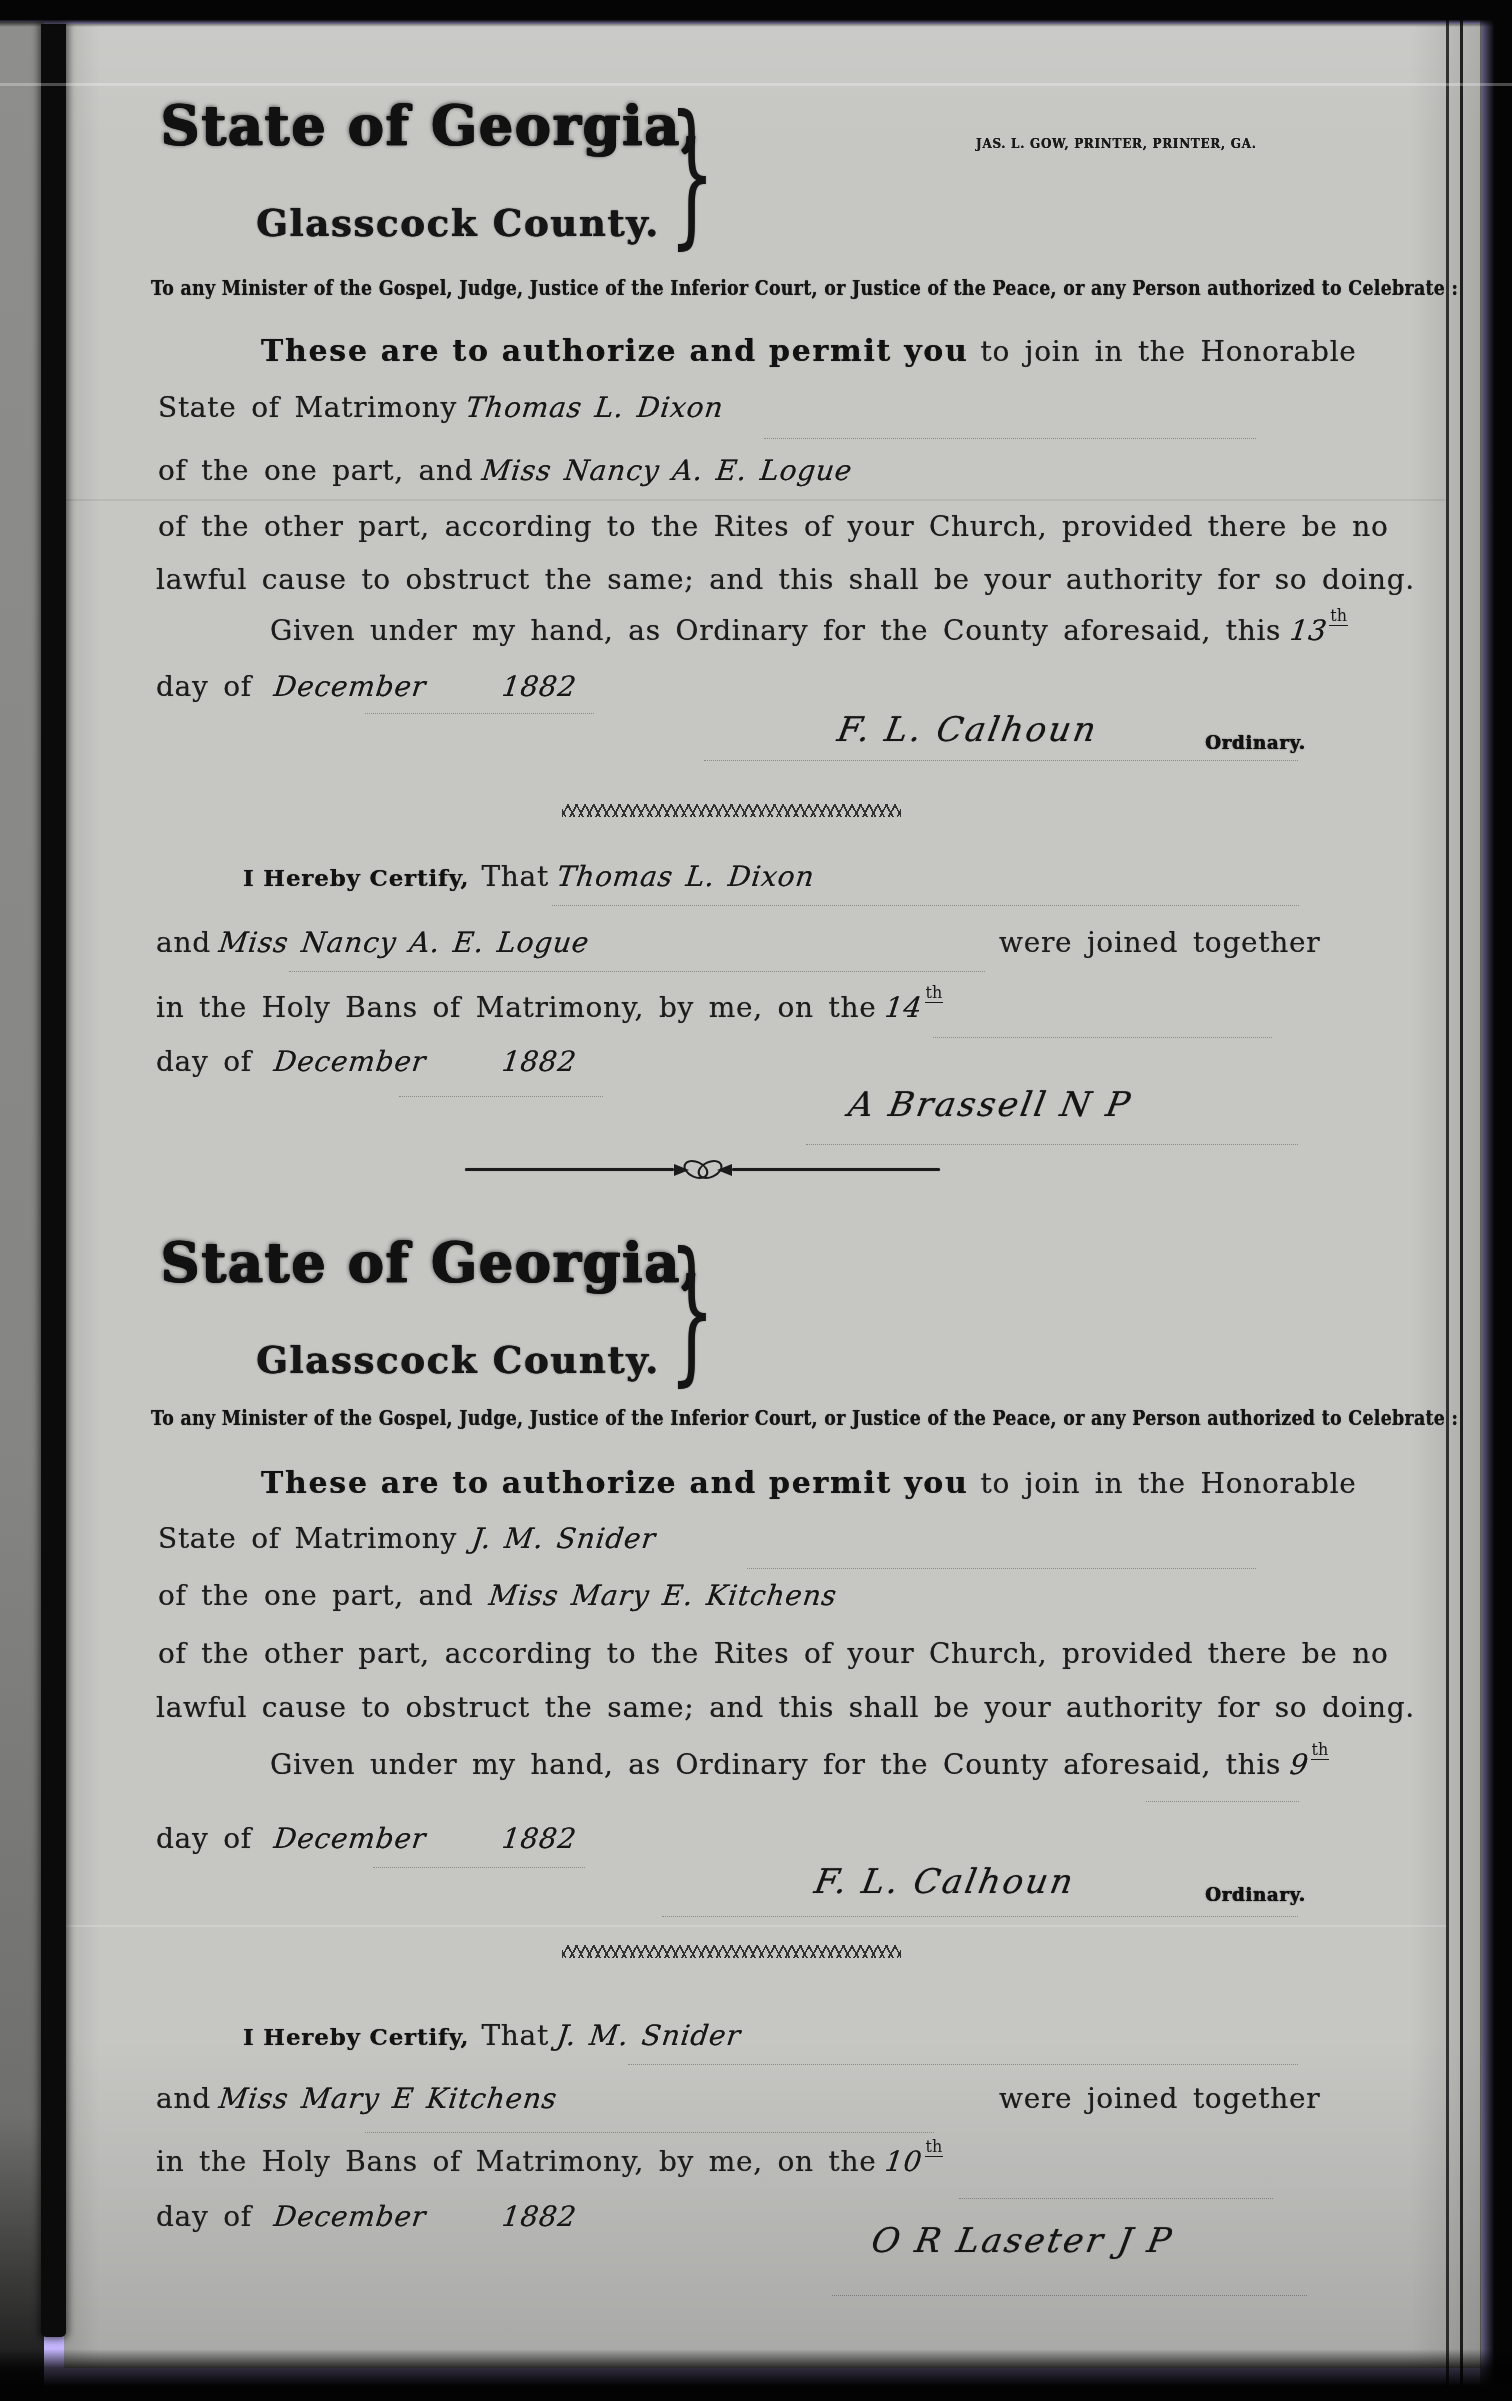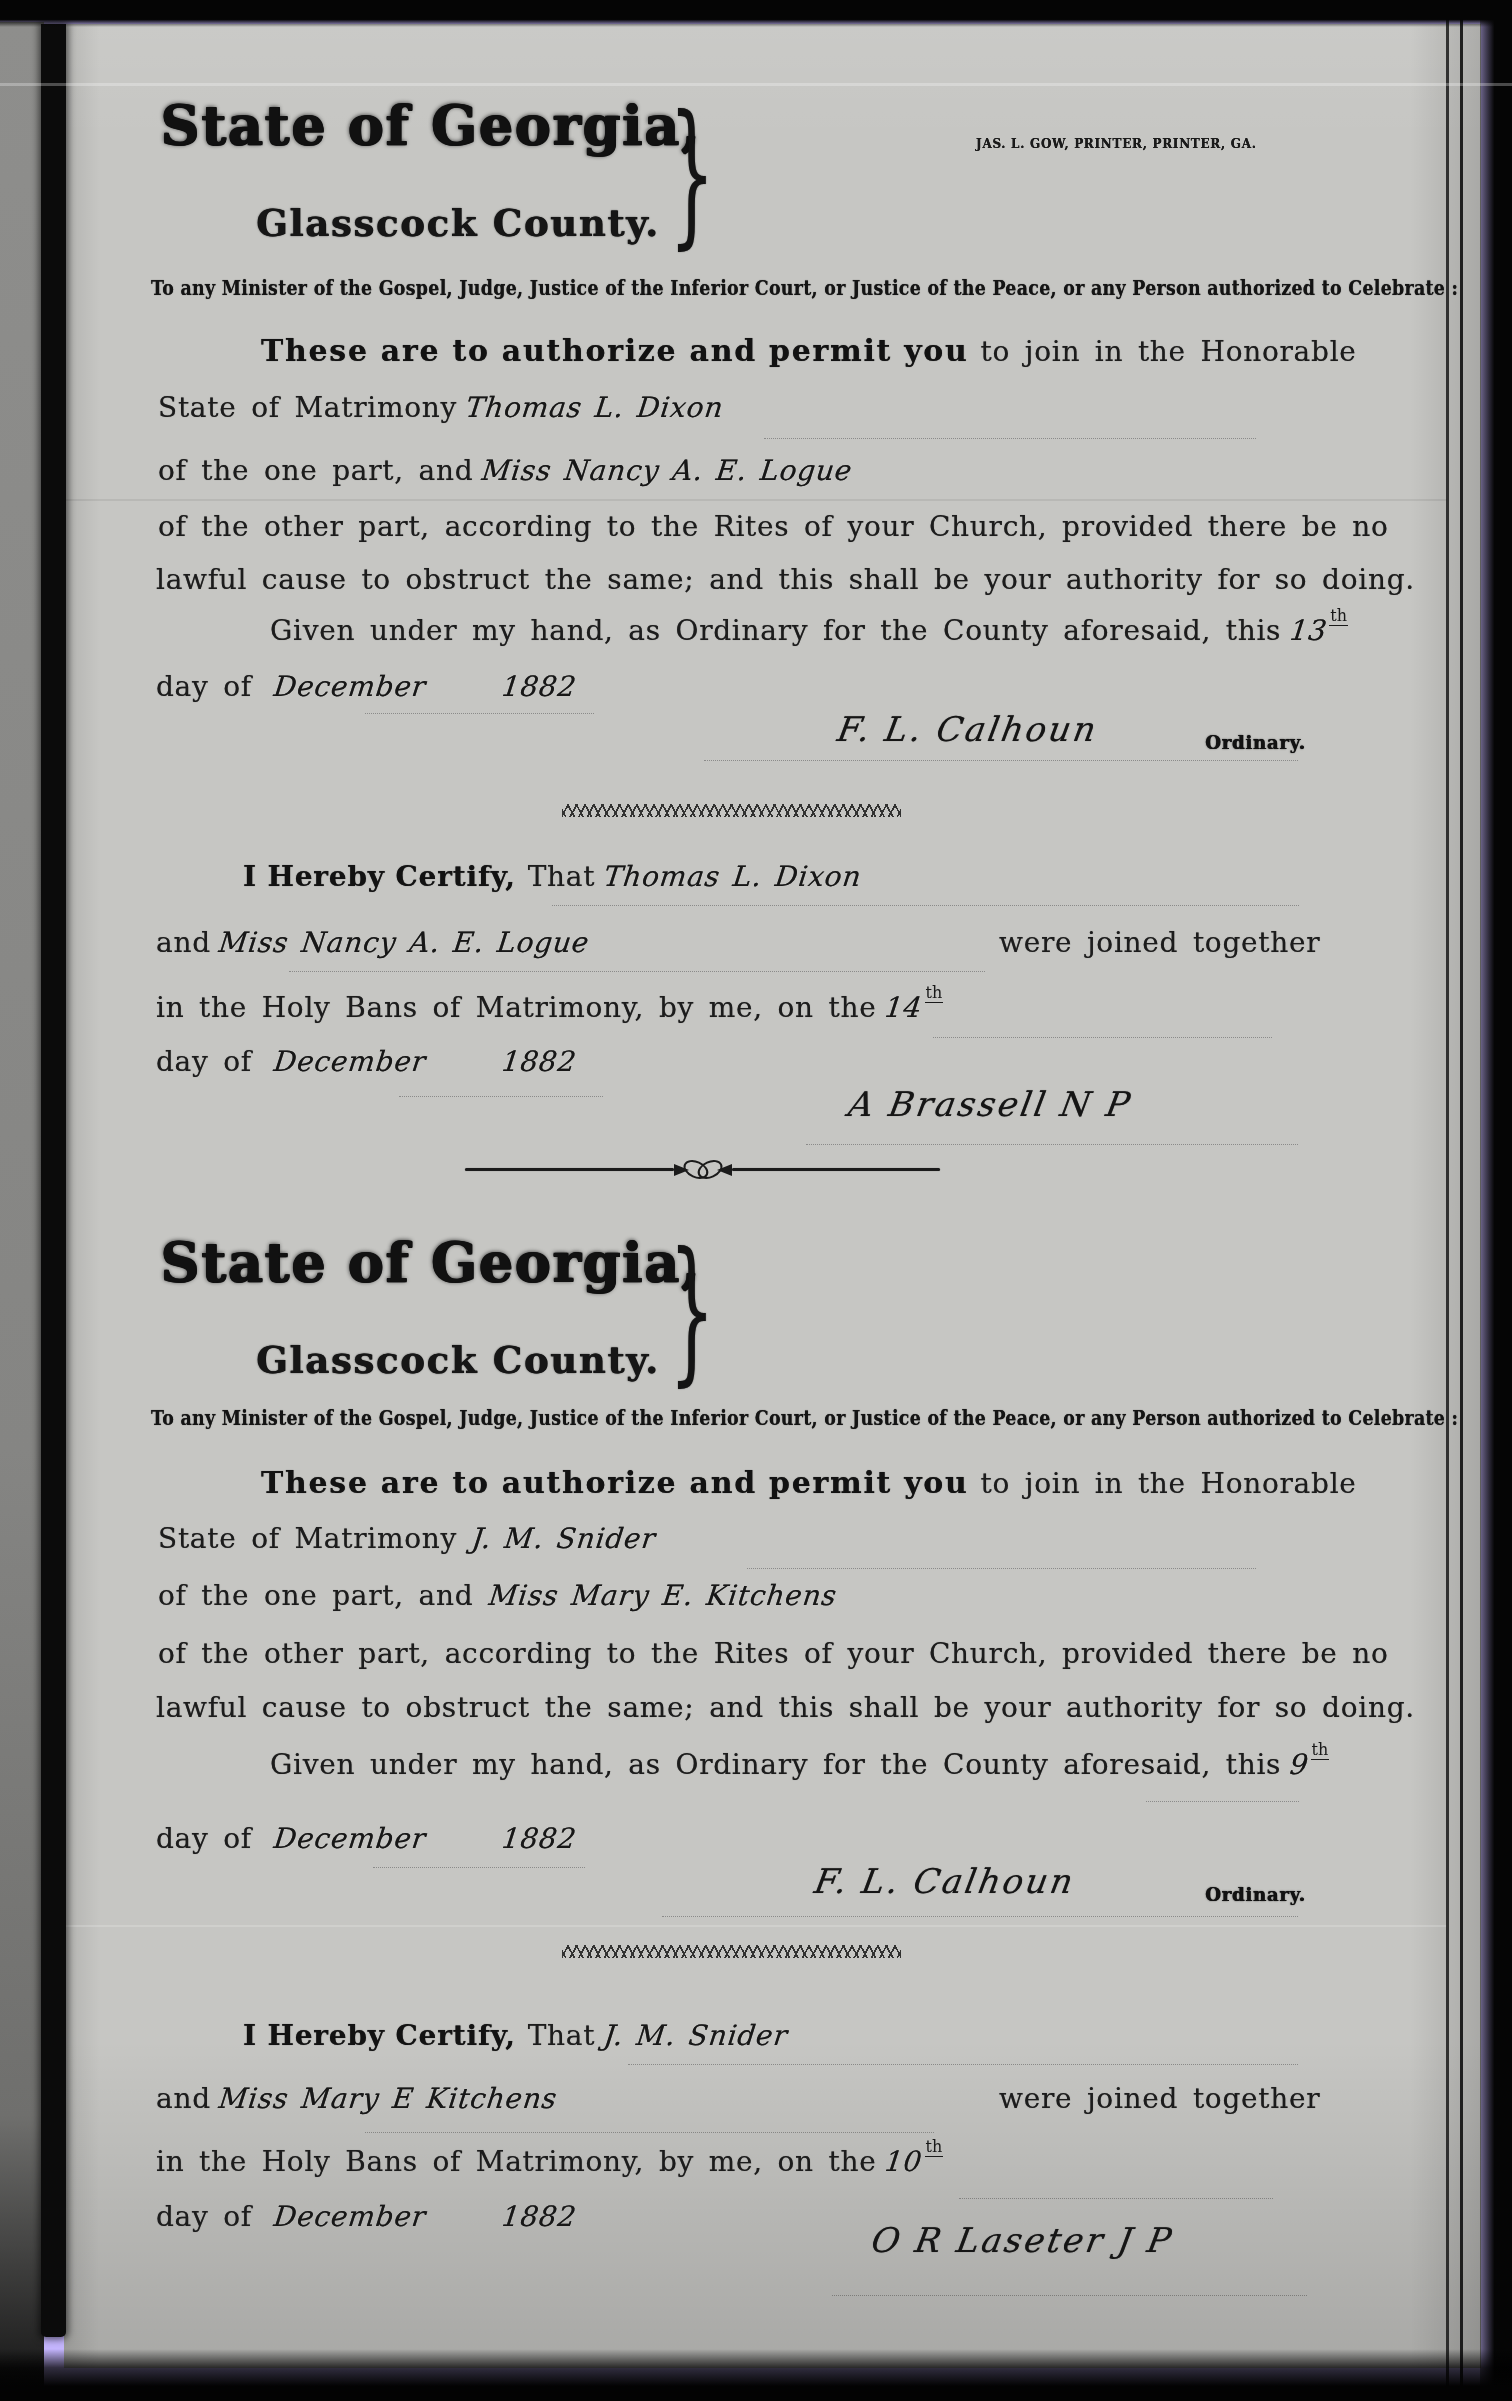--- a/index.html
+++ b/index.html
@@ -32,21 +32,21 @@
   .hdr-title{font-weight:bold;font-size:54px;letter-spacing:1.7px;color:#111;
         text-shadow:1.3px 0 #111,0 1.3px #111,1.3px 1.3px #111,0 0 4.2px rgba(10,10,10,.85);}
   .hdr-county{font-weight:bold;font-size:37px;letter-spacing:1.7px;color:#161616;
         text-shadow:0.7px 0 #161616,0 0 1.7px rgba(0,0,0,.6);}
   .brace{font-size:144px;line-height:144px;color:#141414;transform:scale(.5,1.08);transform-origin:left top;
         text-shadow:0 0 1.7px rgba(0,0,0,.6);}
   .printer{font-weight:bold;font-size:12px;letter-spacing:0.7px;color:#1b1b1b;text-shadow:0 0 0.5px #000;}
   .gothic-line{font-weight:bold;font-size:17.4px;letter-spacing:0.3px;color:#141414;
         transform:scaleY(1.12);transform-origin:left top;text-shadow:0 0 0.8px rgba(0,0,0,.8);}
   .bold-lead{font-weight:bold;font-size:30px;letter-spacing:1.7px;color:#121212;text-shadow:0 0 0.8px rgba(0,0,0,.7);}
-  .certify-lead{font-weight:bold;font-size:28px;letter-spacing:0.8px;color:#121212;text-shadow:0 0 0.8px rgba(0,0,0,.7);}
+  .certify-lead{font-weight:bold;font-size:23px;letter-spacing:0.8px;color:#121212;text-shadow:0 0 0.8px rgba(0,0,0,.7);}
   .bscript{font-size:28px;letter-spacing:0.7px;word-spacing:5.1px;color:#1c1c1c;
         text-shadow:0 0 0.7px rgba(0,0,0,.55);}
   .hand{display:inline-block;font-style:italic;font-size:28px;letter-spacing:0.8px;word-spacing:3.4px;color:#171717;
         transform:skewX(-7deg);text-shadow:0 0 0.6px rgba(0,0,0,.6);}
   .sig{display:inline-block;font-style:italic;font-size:34px;letter-spacing:2.5px;color:#151515;
         transform:skewX(-10deg);text-shadow:0 0 0.8px rgba(0,0,0,.6);}
   .ord-label{font-weight:bold;font-size:18px;letter-spacing:0.8px;color:#121212;
         text-shadow:0.7px 0 #121212,0 0 1.7px rgba(0,0,0,.65);}
   sup.ordn{font-size:16px;position:relative;top:-12.7px;border-bottom:1.7px solid #1a1a1a;padding:0 0.8px;
         margin-left:2.5px;}

